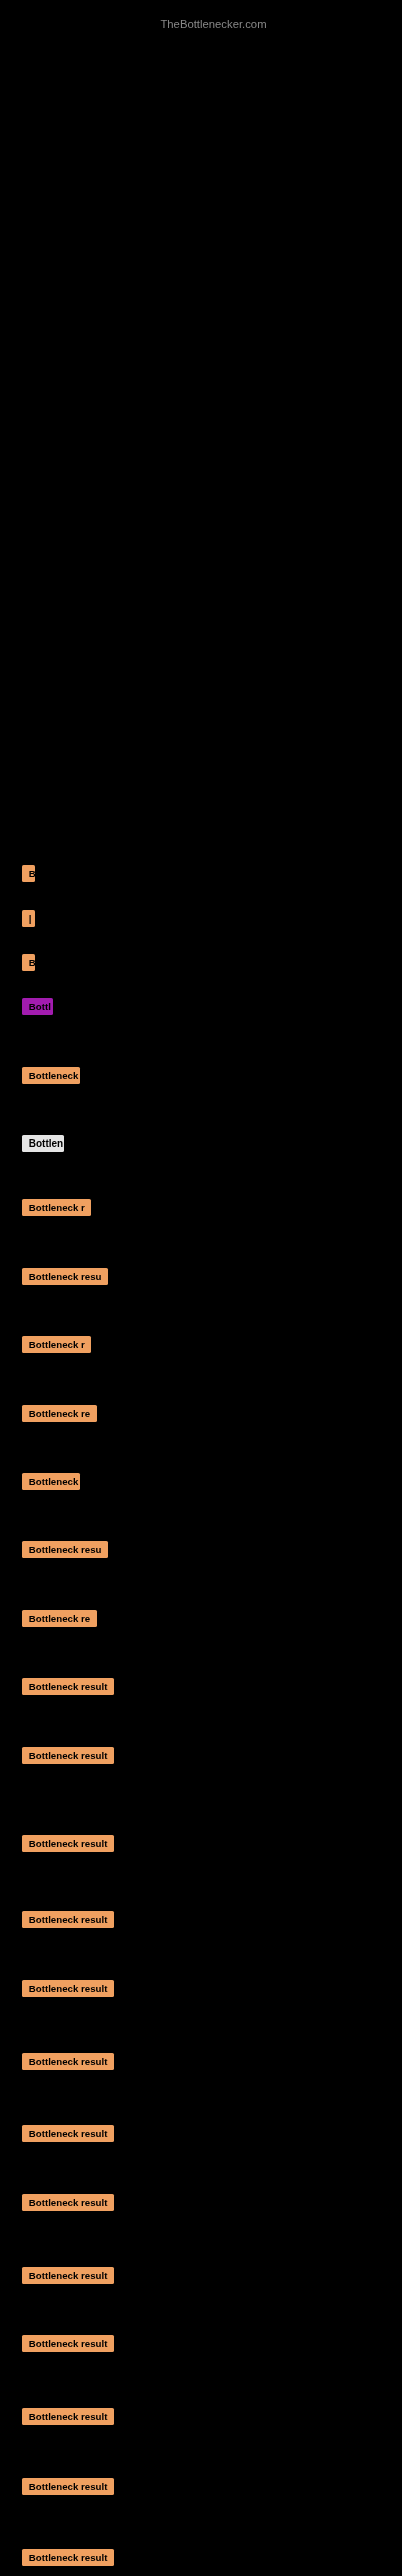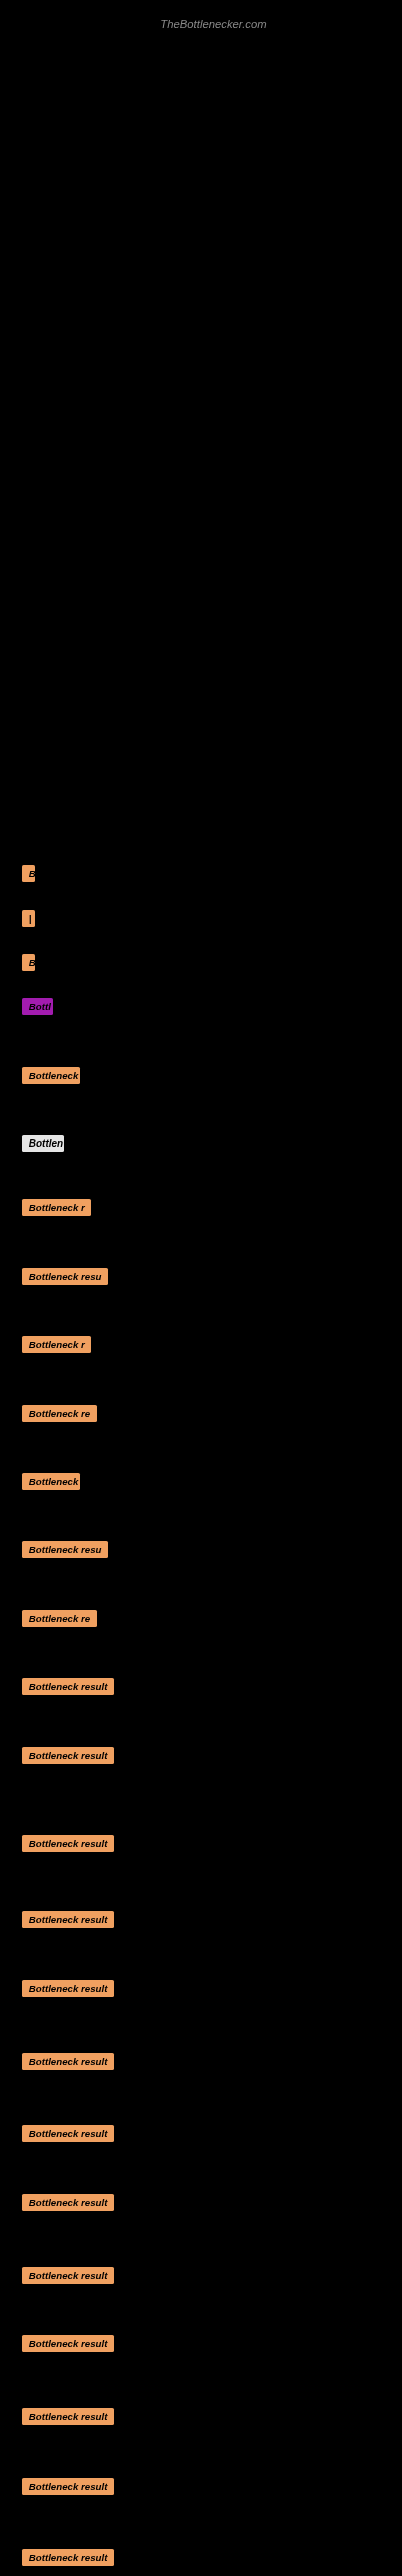--- a/index.html
+++ b/index.html
@@ -1,19 +1,18 @@
 <!DOCTYPE html>
 <html style="font-size:13px"><head>
   <meta charset="utf-8">
   <style>
     * {
       margin: 4px;
       padding: 0;
       box-sizing: border-box;
-      font-style: italic;
     }
 
     body {
       background-color: #000000;
       width: 403px;
       min-height: 2576px;
       font-family: Arial, sans-serif;
       position: relative;
     }
 

